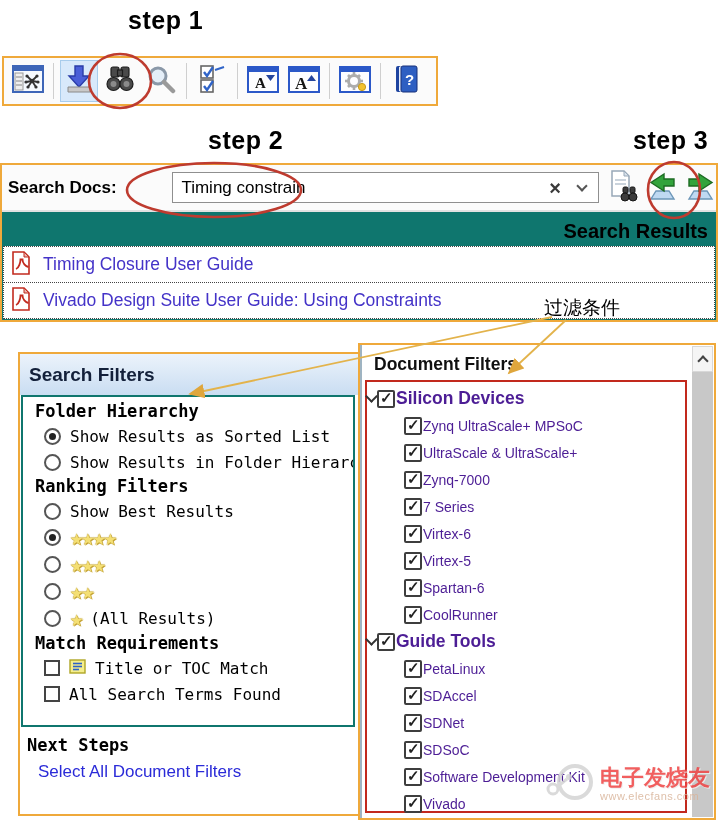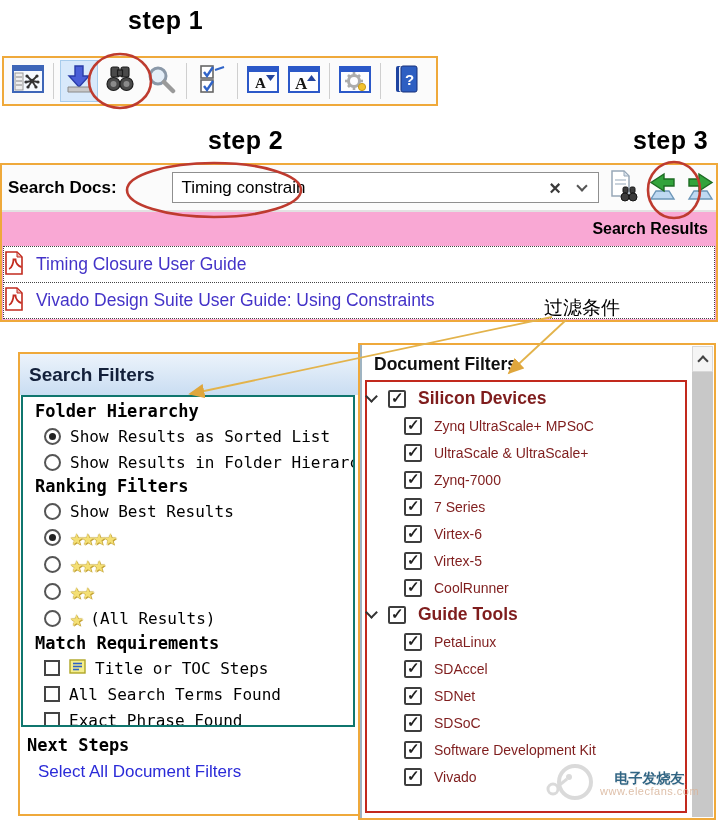--- a/index.html
+++ b/index.html
@@ -11,33 +11,33 @@
   .steplbl { font-weight:bold; font-size:25px; color:#000; letter-spacing:.5px;text-align:center; }
 
   
   .toolbar { left:2px; top:56px; width:436px; height:50px; border:2px solid #EFA93B; background:#FBFBFB;
              display:flex; align-items:center; padding:0 5px; gap:3px; }
   .tbtn { width:38px; height:42px; display:flex; align-items:center; justify-content:center; flex:none; }
   .tbtn.hl { background:#D8E9FB; border:1px solid #A8CCEC; }
   .tsep { width:1px; height:36px; background:#CFCFCF; margin:0 3px; flex:none; }
 
   
-  .searchbox { left:0; top:163px; width:718px; height:159px; border:2px solid #EFA93B; background:#f9a8d4; }
+  .searchbox { left:0; top:163px; width:718px; height:159px; border:2px solid #EFA93B; background:#0f766e; }
   .srow { height:47px; display:flex; align-items:center; padding-left:6px; border-bottom:2px solid #E2E2E2; background:#FBFBFB; }
   .slabel { font-weight:bold; font-size:17px; width:124px; color:#000; }
   .sinput { width:446px; height:31px; border:1px solid #8F8F8F; background:#fff; display:flex; align-items:center; padding:0 4px 0 8px; font-size:17px; color:#000;margin-left:46px; }
   .sval { flex:1; white-space:nowrap; overflow:hidden; }
   .clear-x { font-size:20px; font-weight:bold; color:#3A3A3A; padding:0 9px; line-height:1; }
   .clear-x::after { content:"×"; }
   .combo { width:24px; display:flex; justify-content:center; align-items:center; height:100%; }
   .chev { width:8px; height:8px; border-right:2px solid #555; border-bottom:2px solid #555; transform:rotate(45deg); margin-top:-4px; }
   .sbicon { margin-left:9px; flex:none; display:flex; }
-  .results-header { position:absolute; right:8px; top:55px; font-weight:bold; font-size:16px; color:#000;text-align:center; }
+  .results-header { position:absolute; right:8px; top:55px; font-weight:bold; font-size:20px; color:#000;text-align:center; }
   .results-list { position:absolute; left:1px; right:1px; top:81px; }
-  .rrow { height:37px; border:1px dotted #444; display:flex; align-items:center; gap:12px; background:#fff; }
+  .rrow { height:37px; border:1px dotted #444; display:flex; align-items:center; gap:12px; padding-left:7px; background:#fff; }
   .rrow + .rrow { margin-top:-1px; }
   .rlink { color:#4433C8; font-size:17.5px; }
   .filter-note { left:544px; top:295px; font-size:19px; color:#000; font-family:"DejaVu Sans","Liberation Sans",sans-serif; z-index:6; }
 
   
   .lpanel { left:18px; top:352px; width:384px; height:464px; border:2px solid #EFA93B; background:#fff; }
   .ltitle { height:41px; background:linear-gradient(#ECF3FB,#C9DDF2); display:flex; align-items:center; padding-left:9px;
             font-size:19px; font-weight:bold; color:#13203A; }
   .close-btn { position:absolute; right:7px; top:8px; width:28px; height:25px; background:linear-gradient(#E4705F,#B92E1C);
                border:1px solid #932613; border-radius:4px; color:#fff; font-weight:bold; font-size:16px;
@@ -58,34 +58,34 @@
 
   
   .rpanel { left:358px; top:343px; width:358px; height:477px; border:2px solid #EFA93B; background:#fff; }
   .redge { position:absolute; left:0; top:0; bottom:0; width:2px; background:#9FB4C2; }
   .rtitle { position:absolute; left:14px; top:9px; font-size:17.5px; font-weight:bold; color:#101010; }
   .rscroll { position:absolute; right:1px; top:1px; bottom:1px; width:21px; background:#C8C8C8; }
   .scrollbtn { height:26px; background:#F5F5F5; border:1px solid #D8D8D8; display:flex; align-items:center; justify-content:center; }
   .chev.up { transform:rotate(-135deg); margin-top:4px; border-color:#444; }
   .rredbox { position:absolute; left:5px; top:35px; right:27px; bottom:5px; border:2px solid #C2291D; }
   .tree { position:absolute; left:7px; top:40px; right:31px; }
-  .trow { height:27px; display:flex; align-items:center; gap:12px; color:#7f1d1d; }
+  .trow { height:27px; display:flex; align-items:center; gap:1px; color:#4c1d95; }
   .trow.group { font-weight:bold; font-size:17.5px; }
   .trow.child { padding-left:37px; font-size:14px; }
   .tchev { width:9px; height:9px; border-right:2px solid #333; border-bottom:2px solid #333; transform:rotate(45deg); margin-top:-5px; flex:none; }
   .cb2 { width:18px; height:18px; border:2px solid #3E3E3E; border-radius:2px; background:#fff; flex:none; position:relative; }
   .cb2.checked::after { content:"✓"; position:absolute; left:1px; top:-3px; font-size:15px; font-weight:bold; color:#222; }
 
   
   .anno { left:0; top:0; z-index:50; pointer-events:none; }
 
   
   .watermark { left:545px; top:757px; display:flex; align-items:center; gap:3px; opacity:.85; z-index:40; pointer-events:none; }
-  .wm-brand { font-size:14px; font-weight:bold; color:#0c4a6e; text-shadow:1px 1px 0 #EDEDED;
-              font-family:"DejaVu Sans","Liberation Sans",sans-serif; line-height:1.05;text-align:center; }
+  .wm-brand { font-size:22px; font-weight:bold; color:#ef4444; text-shadow:1px 1px 0 #EDEDED;
+              font-family:"DejaVu Sans","Liberation Sans",sans-serif; line-height:1.05; }
   .wm-url { font-size:11px; color:#D9B49A; letter-spacing:.5px; }
 </style>
 </head>
 <body>
 
 <div class="abs steplbl" style="left:128px;top:6px;">step 1</div>
 
 <div class="abs toolbar">
   <span class="tbtn">
     <span><svg width="32" height="30" viewBox="0 0 32 30">
@@ -306,31 +306,26 @@
     <div class="fhead">Match Requirements</div>
     <div id="mt-list">
         <div class="frow">
     <span class="cbx"></span>
     <span class="opticon"><svg width="17" height="15" viewBox="0 0 17 15">
       <rect x="1" y="1" width="15" height="13" fill="#F5EE8C" stroke="#AFA626" stroke-width="1.4"></rect>
       <line x1="4" y1="4.5" x2="13" y2="4.5" stroke="#2E62C8" stroke-width="1.6"></line>
       <line x1="4" y1="7.5" x2="13" y2="7.5" stroke="#2E62C8" stroke-width="1.6"></line>
       <line x1="4" y1="10.5" x2="10" y2="10.5" stroke="#2E62C8" stroke-width="1.6"></line>
     </svg></span>
-    <span class="lbl">Title or TOC Steps</span>
+    <span class="lbl">Title or TOC Match</span>
   </div>
         <div class="frow">
     <span class="cbx"></span>
 
     <span class="lbl">All Search Terms Found</span>
-  </div>
-        <div class="frow">
-    <span class="cbx"></span>
-
-    <span class="lbl">Exact Phrase Found</span>
   </div>
       </div>
   </div>
   <div class="nextsteps">
     <div class="nshead">Next Steps</div>
     <div id="ns-list">
         <div class="nslink">Select All Document Filters</div>
       </div>
   </div>
 </div>
@@ -366,20 +361,24 @@
     <span class="cb2 checked"></span>
     <span class="lbl">7 Series</span>
   </div>
       <div class="trow child">
     <span class="cb2 checked"></span>
     <span class="lbl">Virtex-6</span>
   </div>
       <div class="trow child">
     <span class="cb2 checked"></span>
     <span class="lbl">Virtex-5</span>
+  </div>
+      <div class="trow child">
+    <span class="cb2 checked"></span>
+    <span class="lbl">Spartan-6</span>
   </div>
       <div class="trow child">
     <span class="cb2 checked"></span>
     <span class="lbl">CoolRunner</span>
   </div>
       <div class="trow group">
     <span class="tchev"></span>
     <span class="cb2 checked"></span>
     <span class="lbl">Guide Tools</span>
   </div>

